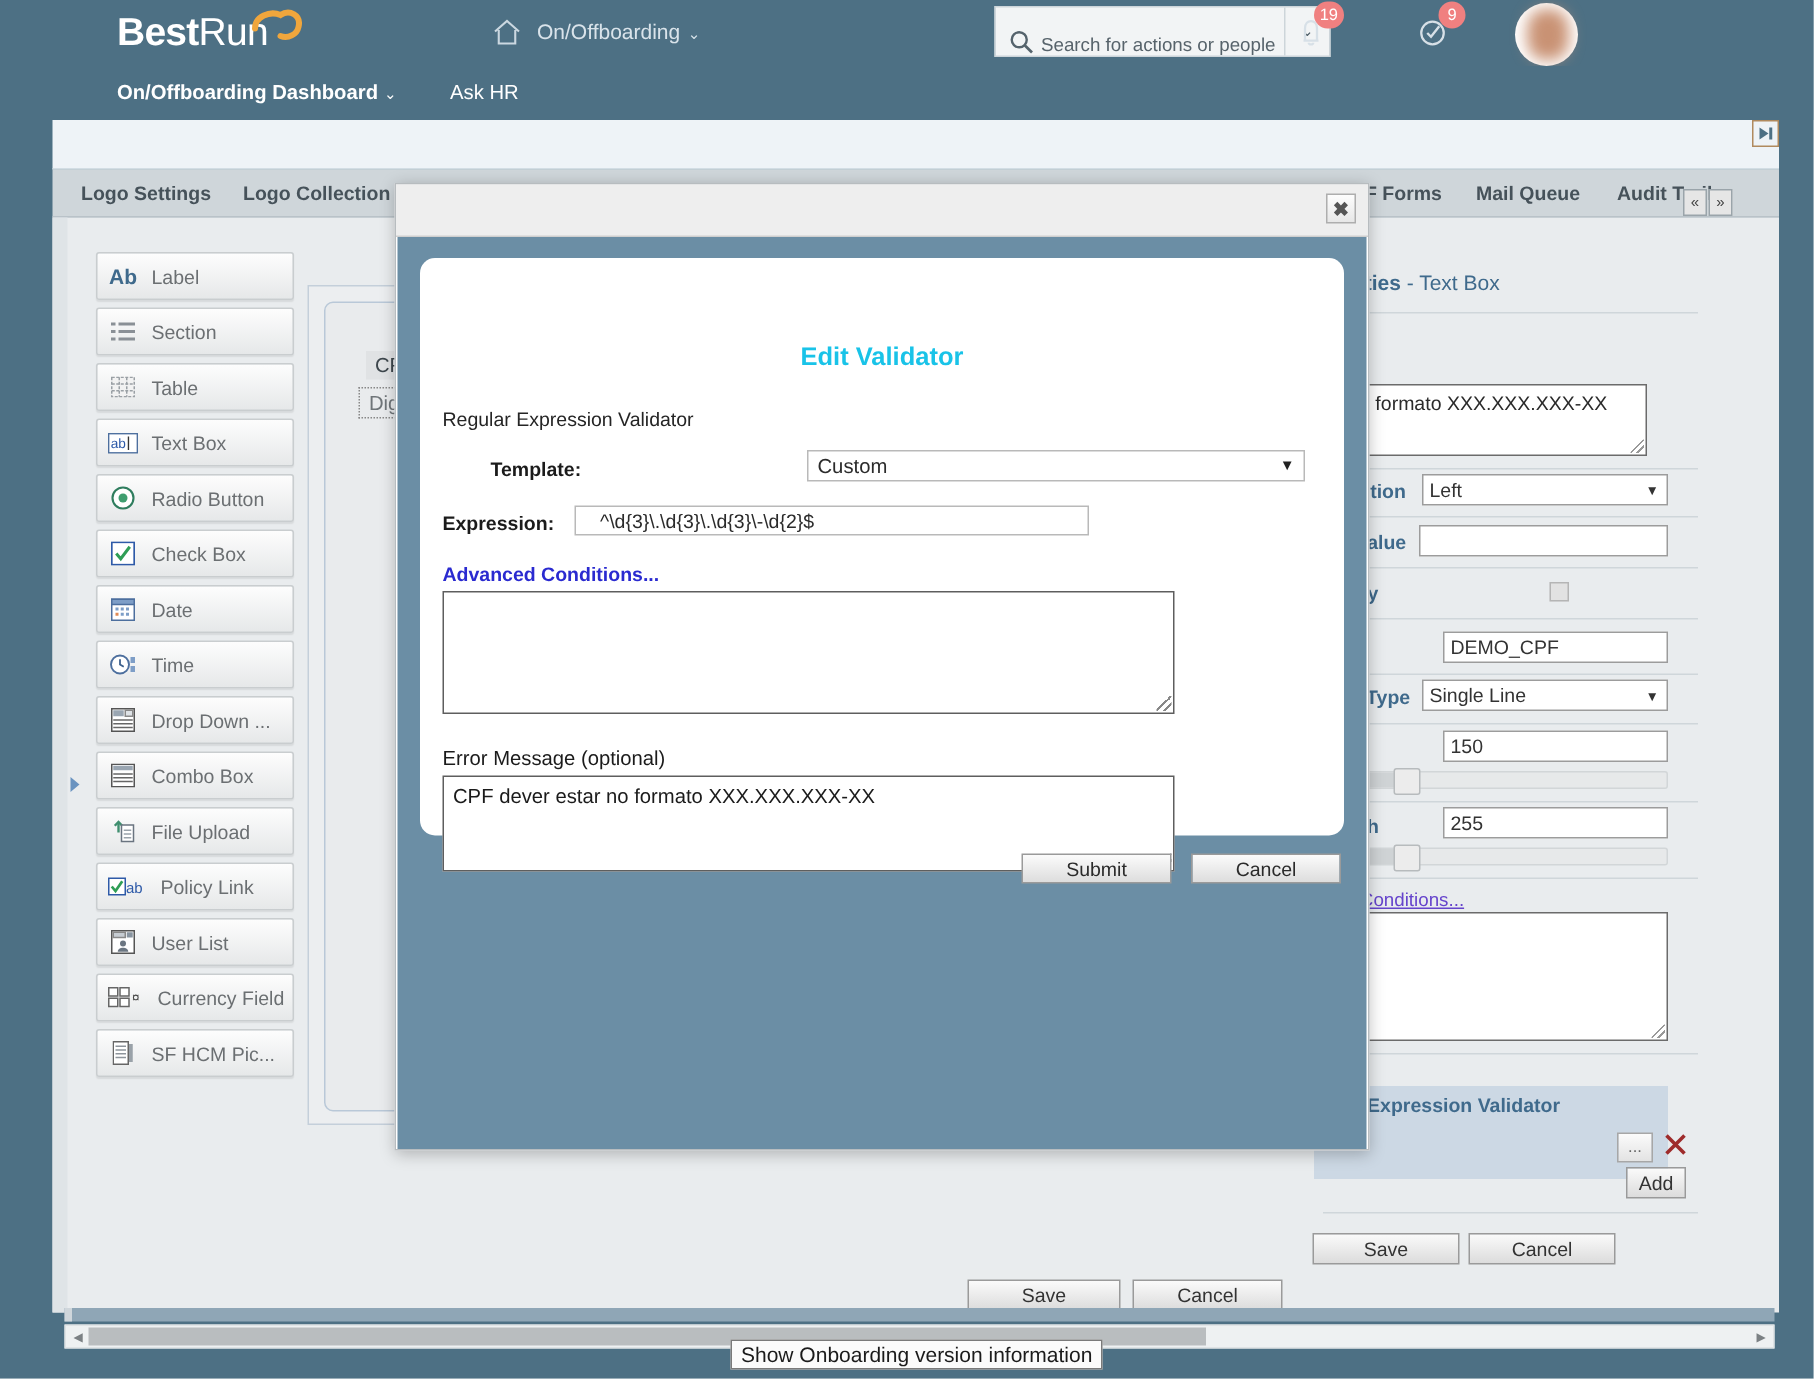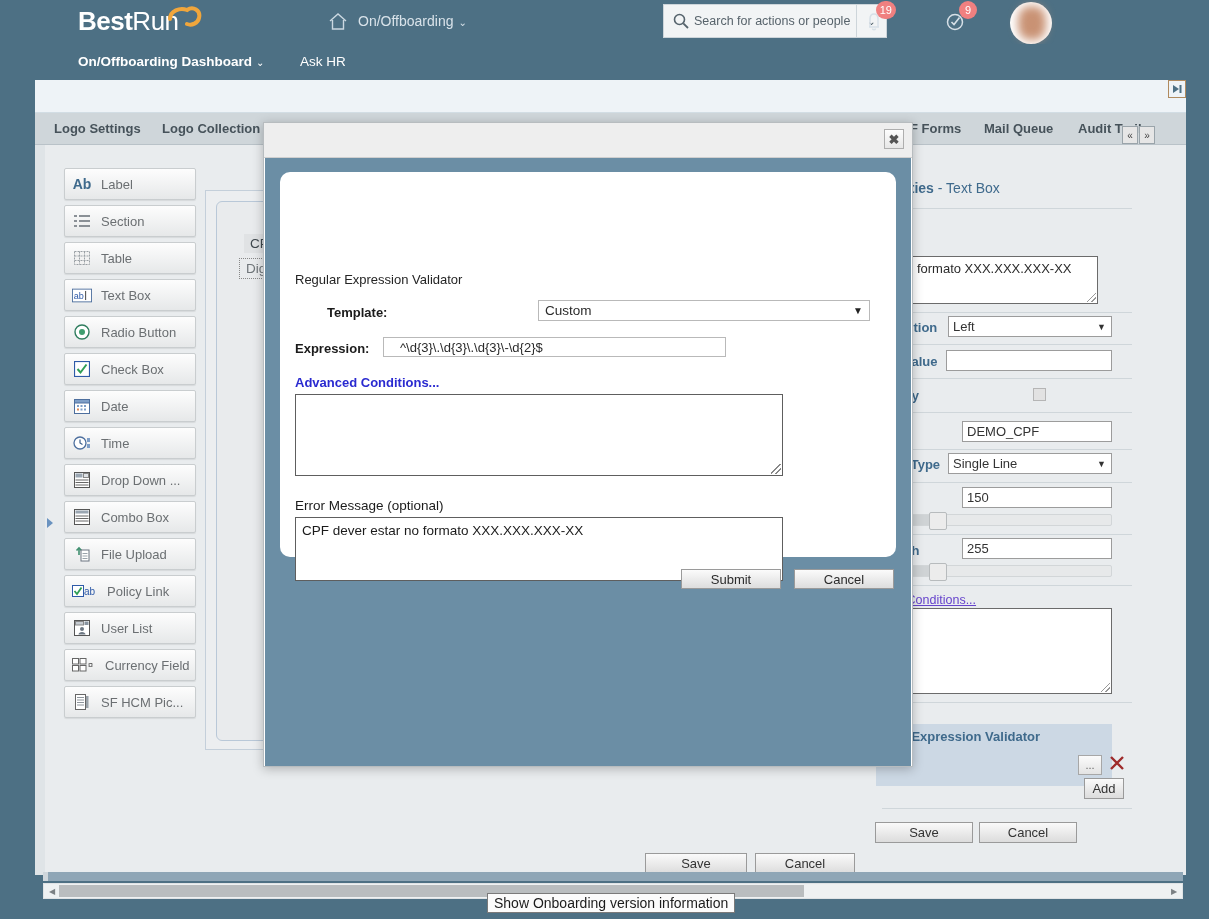--- a/index.html
+++ b/index.html
@@ -28,21 +28,21 @@
   .home-icon{
     position:absolute; left:326px; top:10px; width:24px; height:24px;
   }
   .nav-ctx{
     position:absolute; left:310px; top:13px;
     font-size:14px; color:#d9e3ea;
   }
   .nav-ctx .caret{ font-size:10px; margin-left:5px; }
   .searchwrap{
     position:absolute; left:663px; top:4px; width:224px; height:34px;
-    background:#f2f4f5; border:1px solid #cdd5da; display:flex; align-items:center;
+    background:#f2f4f5; border:1px solid #cdd5da; display:flex; align-items:flex-end;
   }
   .searchwrap .sicon{ margin:0 4px 0 8px; }
   .searchwrap .stext{ font-size:12.5px; color:#57636b; flex:1; }
   .searchwrap .sdrop{
     width:30px; height:32px; border-left:1px solid #cdd5da;
     display:flex; align-items:center; justify-content:center; font-size:10px; color:#4a5a64;
   }
   .bellwrap{ position:absolute; left:860px; top:8px; width:28px; height:28px; }
   .taskwrap{ position:absolute; left:941px; top:8px; width:28px; height:28px; }
   .badge{
@@ -654,20 +654,21 @@
 <div class="tooltip">Show Onboarding version information</div>
 
 <div class="modalWin">
   <div class="modalTitlebar">
     <div class="modalClose">✖</div>
   </div>
 
   <div class="modalBody">
     <div class="formCard">
 
+      <div class="dlgTitle">Edit Validator</div>
       <div class="dlgSub">Regular Expression Validator</div>
 
       <div class="dlgLab" style="left:15px; top:133px;margin-left:32px;">Template:</div>
       <div class="dlgSelect" style="left:258px; top:128px; width:332px; height:21px;">
         <span>Custom</span>
         <span class="cv">▼</span>
       </div>
 
       <div class="dlgLab" style="left:15px; top:169px;">Expression:</div>
       <div class="dlgInput" style="left:103px; top:165px; width:343px; height:20px;padding-left:16px;">^\d{3}\.\d{3}\.\d{3}\-\d{2}$</div>

